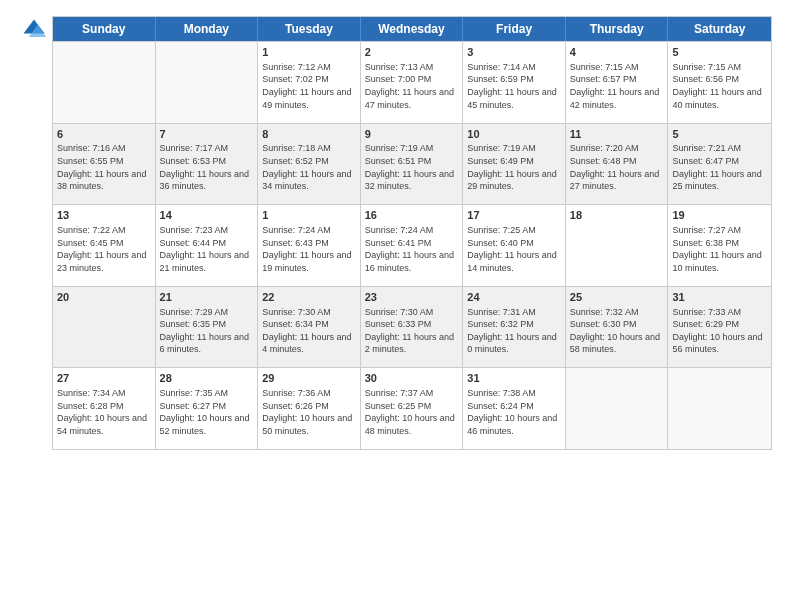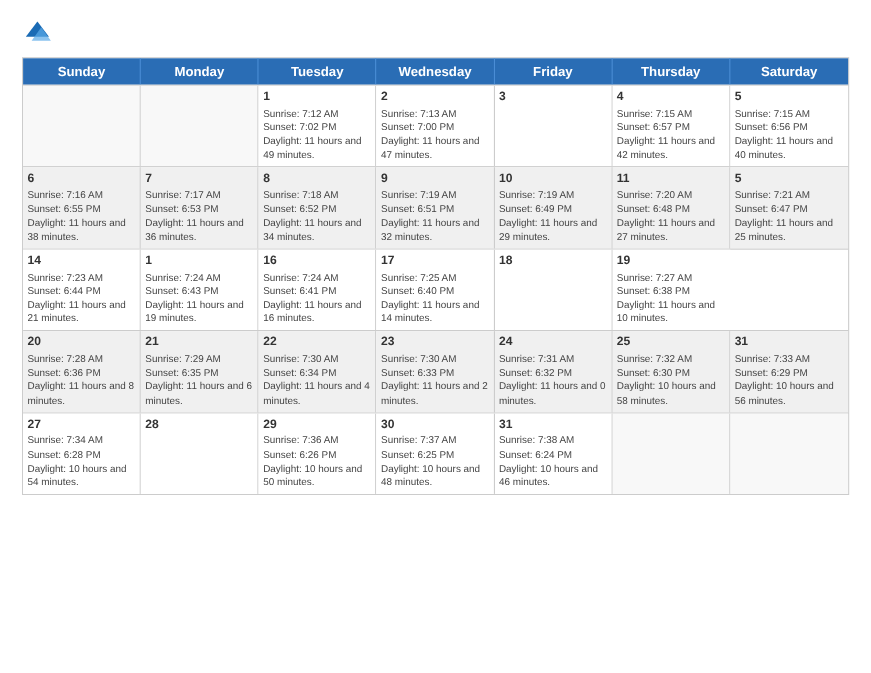--- a/index.html
+++ b/index.html
@@ -8,21 +8,20 @@
       height: 612px;
       font-family: Arial, sans-serif;
       background: #fff;
       overflow: hidden;
     }
     .page {
       width: 792px;
       height: 460px;
       padding: 16px 20px 10px 20px;
       display: flex;
-      flex-direction: column;
     }
     .header {
       display: flex;
       justify-content: space-between;
       align-items: flex-start;
       margin-bottom: 8px;
     }
     .logo {
       display: flex;
       align-items: center;
@@ -153,20 +152,21 @@
           <div class="cal-cell">
             <span class="day-num">1</span>
             <div class="info">Sunrise: 7:12 AM<br>Sunset: 7:02 PM<br>Daylight: 11 hours and 49 minutes.</div>
           </div>
           <div class="cal-cell">
             <span class="day-num">2</span>
             <div class="info">Sunrise: 7:13 AM<br>Sunset: 7:00 PM<br>Daylight: 11 hours and 47 minutes.</div>
           </div>
           <div class="cal-cell">
             <span class="day-num">3</span>
+            <div class="info">Sunrise: 7:14 AM<br>Sunset: 6:59 PM<br>Daylight: 11 hours and 45 minutes.</div>
           </div>
           <div class="cal-cell">
             <span class="day-num">4</span>
             <div class="info">Sunrise: 7:15 AM<br>Sunset: 6:57 PM<br>Daylight: 11 hours and 42 minutes.</div>
           </div>
           <div class="cal-cell">
             <span class="day-num">5</span>
             <div class="info">Sunrise: 7:15 AM<br>Sunset: 6:56 PM<br>Daylight: 11 hours and 40 minutes.</div>
           </div>
         </div>
@@ -195,20 +195,24 @@
             <span class="day-num">11</span>
             <div class="info">Sunrise: 7:20 AM<br>Sunset: 6:48 PM<br>Daylight: 11 hours and 27 minutes.</div>
           </div>
           <div class="cal-cell shaded">
             <span class="day-num">5</span>
             <div class="info">Sunrise: 7:21 AM<br>Sunset: 6:47 PM<br>Daylight: 11 hours and 25 minutes.</div>
           </div>
         </div>
         <div class="cal-week">
           <div class="cal-cell">
+            <span class="day-num">13</span>
+            <div class="info">Sunrise: 7:22 AM<br>Sunset: 6:45 PM<br>Daylight: 11 hours and 23 minutes.</div>
+          </div>
+          <div class="cal-cell">
             <span class="day-num">14</span>
             <div class="info">Sunrise: 7:23 AM<br>Sunset: 6:44 PM<br>Daylight: 11 hours and 21 minutes.</div>
           </div>
           <div class="cal-cell">
             <span class="day-num">1</span>
             <div class="info">Sunrise: 7:24 AM<br>Sunset: 6:43 PM<br>Daylight: 11 hours and 19 minutes.</div>
           </div>
           <div class="cal-cell">
             <span class="day-num">16</span>
             <div class="info">Sunrise: 7:24 AM<br>Sunset: 6:41 PM<br>Daylight: 11 hours and 16 minutes.</div>
@@ -221,21 +225,20 @@
             <span class="day-num">18</span>
           </div>
           <div class="cal-cell">
             <span class="day-num">19</span>
             <div class="info">Sunrise: 7:27 AM<br>Sunset: 6:38 PM<br>Daylight: 11 hours and 10 minutes.</div>
           </div>
         </div>
         <div class="cal-week">
           <div class="cal-cell shaded">
             <span class="day-num">20</span>
-            <div class="info">Sunrise: 7:28 AM<br>Sunset: 6:36 PM<br>Daylight: 11 hours and 8 minutes.</div>
           </div>
           <div class="cal-cell shaded">
             <span class="day-num">21</span>
             <div class="info">Sunrise: 7:29 AM<br>Sunset: 6:35 PM<br>Daylight: 11 hours and 6 minutes.</div>
           </div>
           <div class="cal-cell shaded">
             <span class="day-num">22</span>
             <div class="info">Sunrise: 7:30 AM<br>Sunset: 6:34 PM<br>Daylight: 11 hours and 4 minutes.</div>
           </div>
           <div class="cal-cell shaded">
@@ -255,20 +258,21 @@
             <div class="info">Sunrise: 7:33 AM<br>Sunset: 6:29 PM<br>Daylight: 10 hours and 56 minutes.</div>
           </div>
         </div>
         <div class="cal-week">
           <div class="cal-cell">
             <span class="day-num">27</span>
             <div class="info">Sunrise: 7:34 AM<br>Sunset: 6:28 PM<br>Daylight: 10 hours and 54 minutes.</div>
           </div>
           <div class="cal-cell">
             <span class="day-num">28</span>
+            <div class="info">Sunrise: 7:35 AM<br>Sunset: 6:27 PM<br>Daylight: 10 hours and 52 minutes.</div>
           </div>
           <div class="cal-cell">
             <span class="day-num">29</span>
             <div class="info">Sunrise: 7:36 AM<br>Sunset: 6:26 PM<br>Daylight: 10 hours and 50 minutes.</div>
           </div>
           <div class="cal-cell">
             <span class="day-num">30</span>
             <div class="info">Sunrise: 7:37 AM<br>Sunset: 6:25 PM<br>Daylight: 10 hours and 48 minutes.</div>
           </div>
           <div class="cal-cell">

